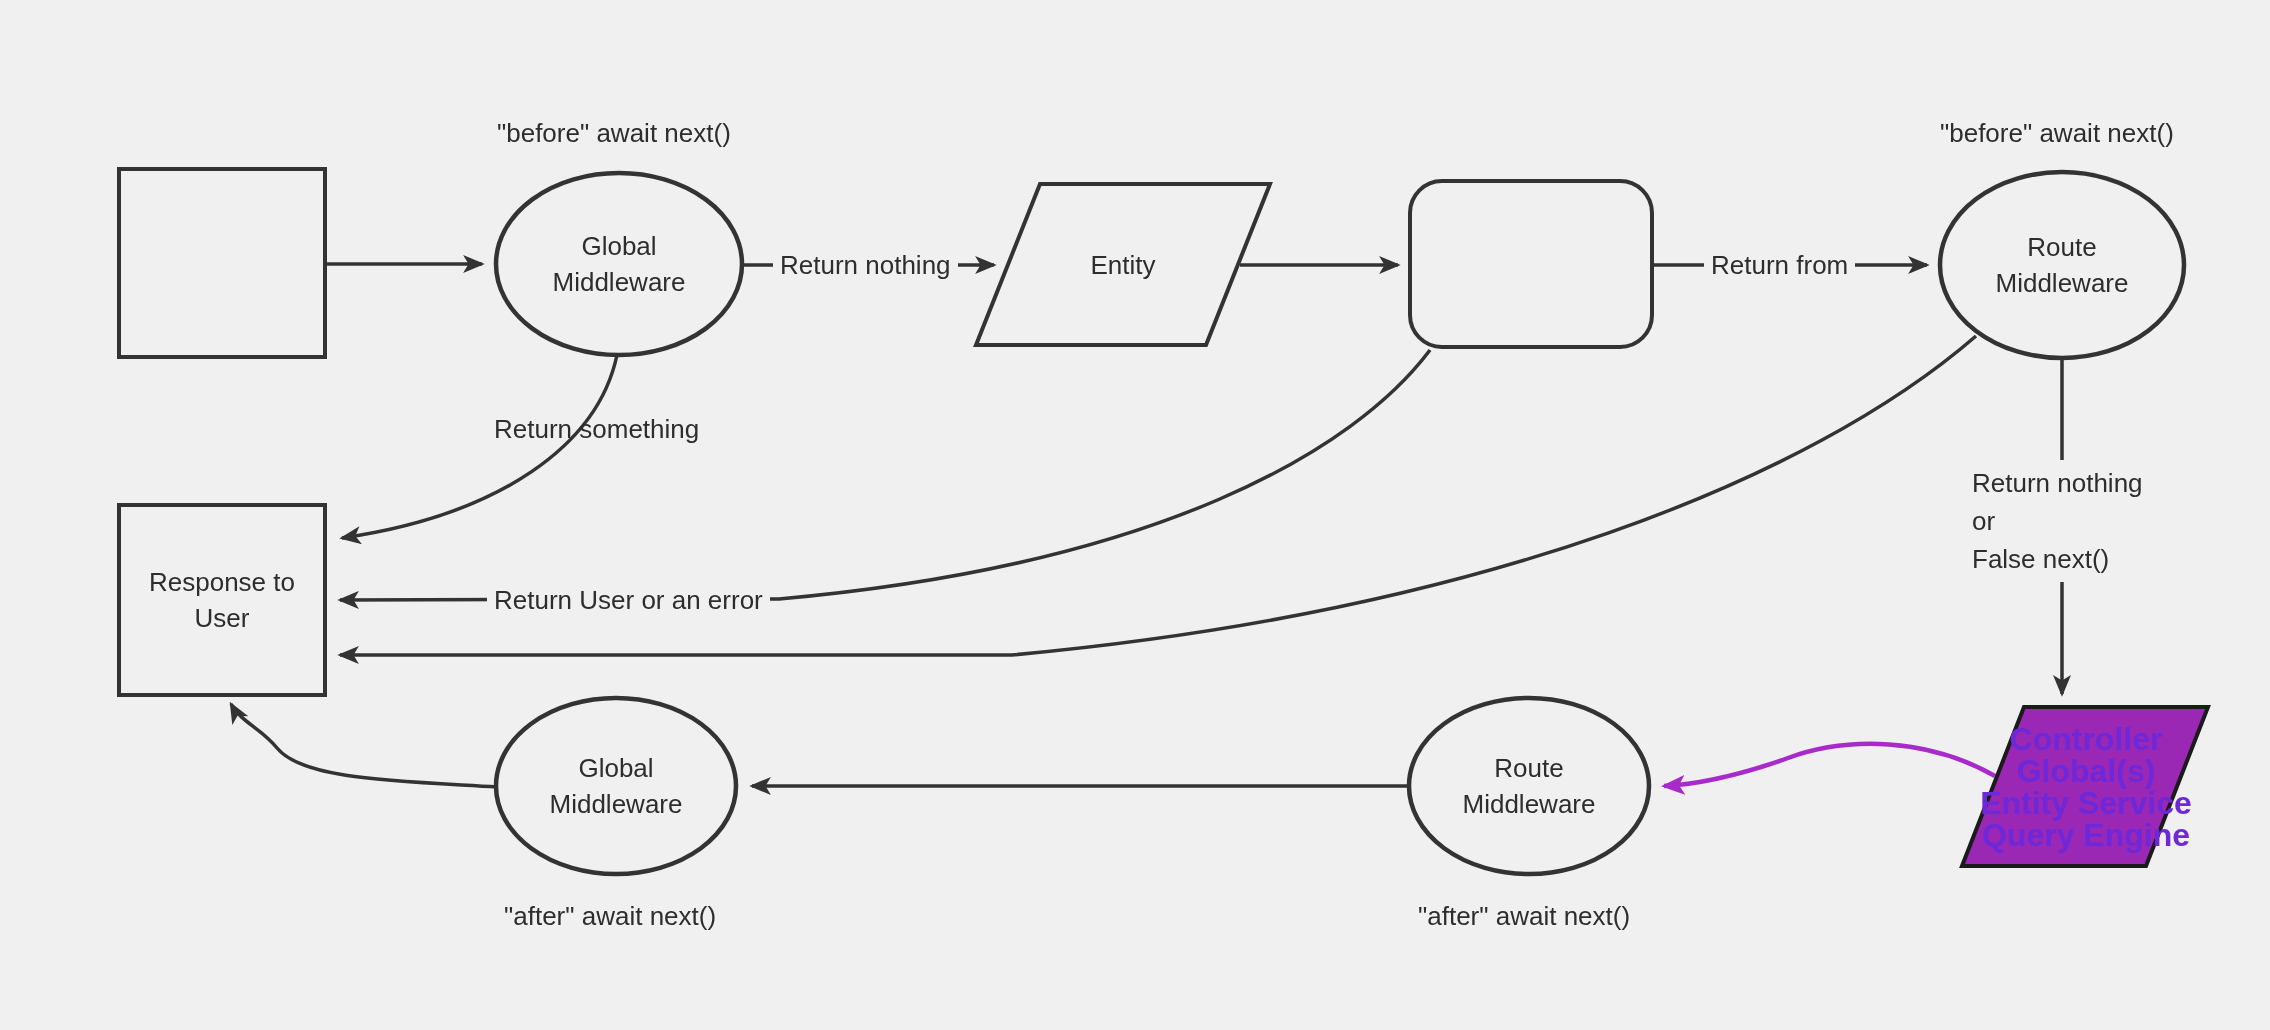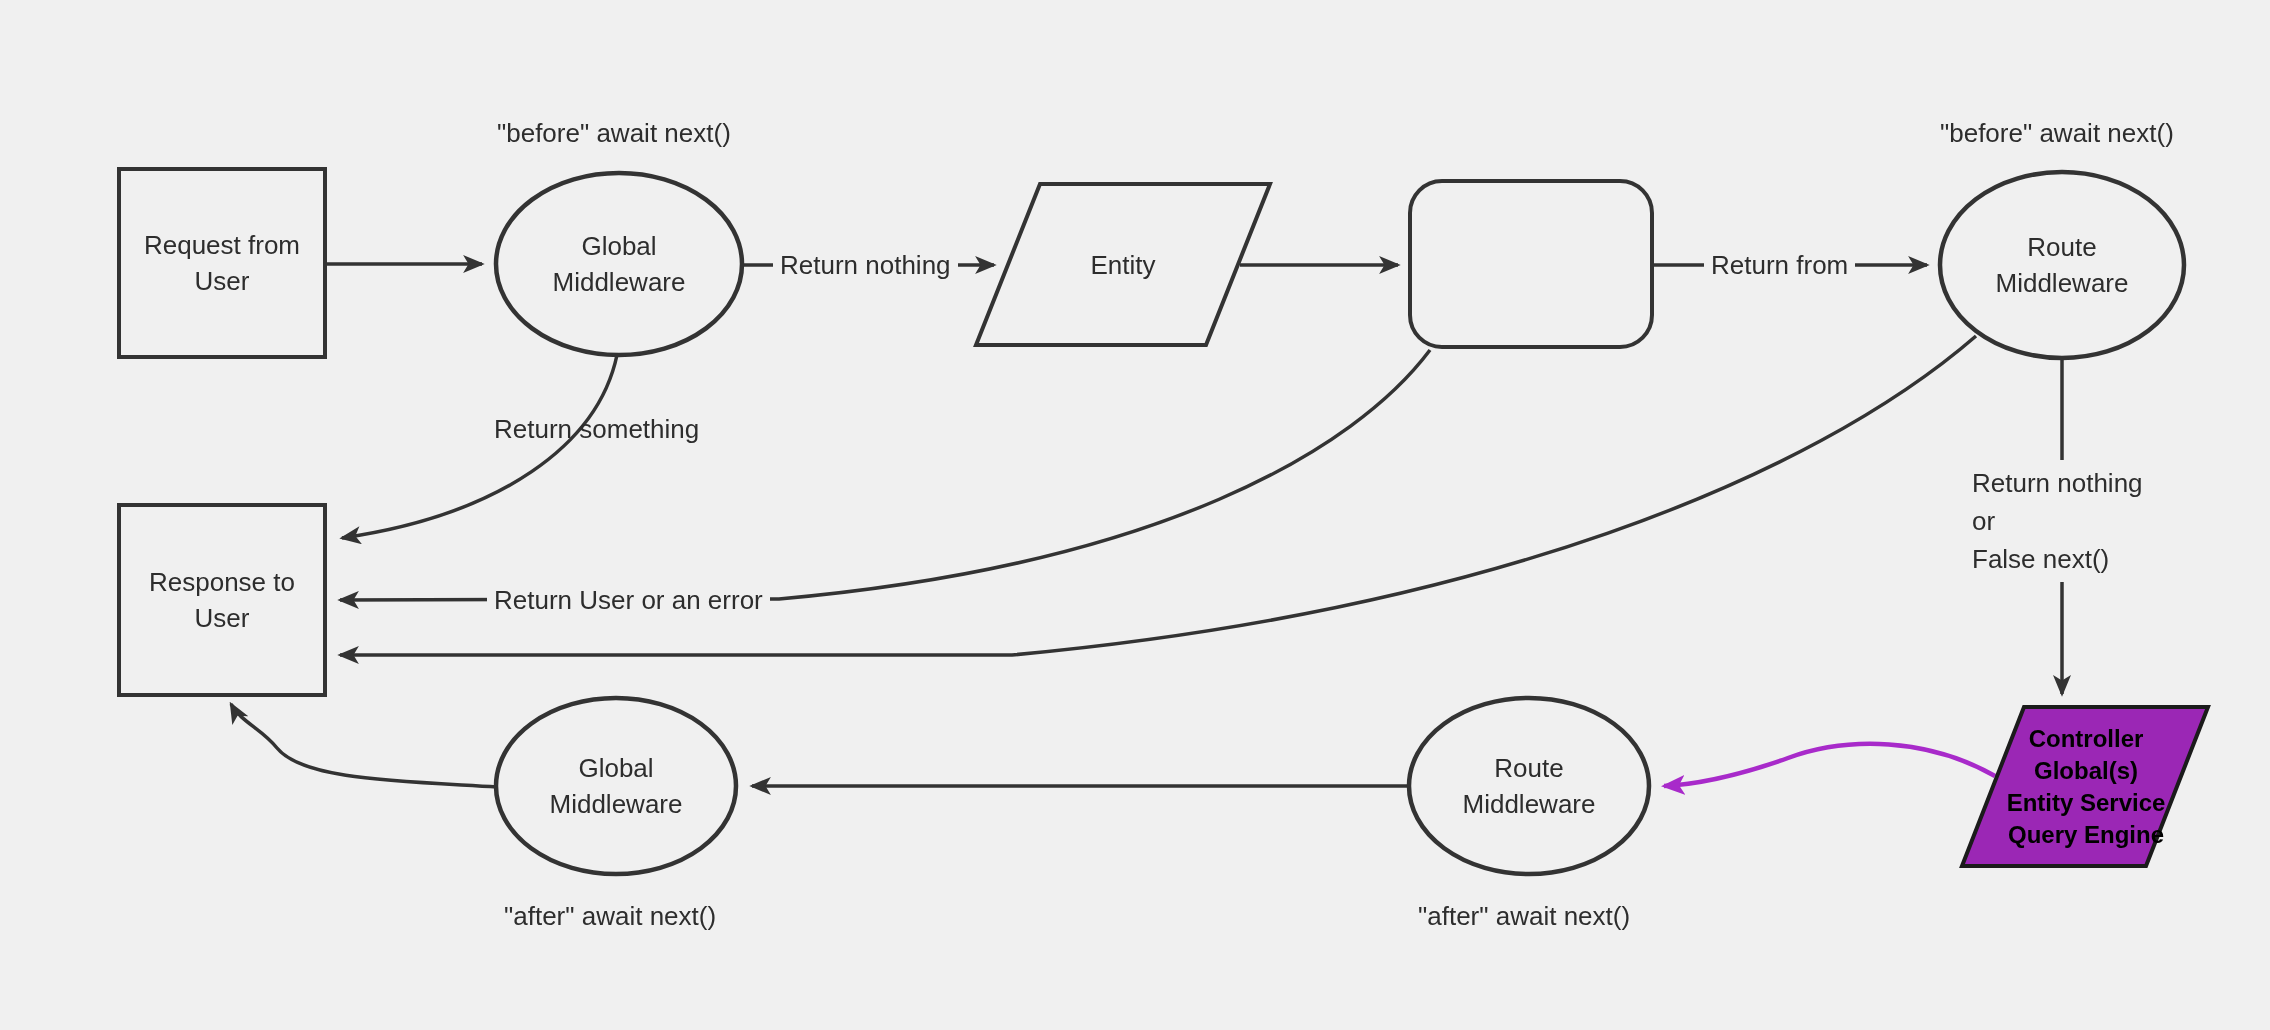--- a/index.html
+++ b/index.html
@@ -49,22 +49,22 @@
     background: #f0f0f0;
     font-size: 26px; line-height: 38px;
     padding: 4px 10px 4px 6px;
     color: #2d2d2d;
   }
 
   .purple-label {
     position: absolute;
     display: flex; flex-direction: column; align-items: center; justify-content: center;
     text-align: center;
-    font-size: 24px; font-weight: bold; line-height: 32px;
-    color: #000000;
+    font-size: 32px; font-weight: bold; line-height: 32px;
+    color: #6d28d9;
     pointer-events: none;
   }
 </style>
 </head>
 <body>
 
 <div class="canvas">
 
   <svg width="2270" height="1030" viewBox="0 0 2270 1030">
     <defs>
@@ -96,23 +96,20 @@
       <polygon points="1040,184 1270,184 1206,345 976,345"></polygon>
       <rect x="1410" y="181" width="242" height="166" rx="32" ry="32"></rect>
       <ellipse cx="2062" cy="265" rx="122" ry="93" stroke-width="4.5"></ellipse>
       <rect x="119" y="505" width="206" height="190"></rect>
       <ellipse cx="616" cy="786" rx="120" ry="88" stroke-width="4.5"></ellipse>
       <ellipse cx="1529" cy="786" rx="120" ry="88" stroke-width="4.5"></ellipse>
       <polygon points="2024,707 2208,707 2146,866 1962,866" fill="#9b27b5" stroke="#1b1b1b"></polygon>
     </g>
   </svg>
 
-  <div class="node-label" style="left:119px;top:169px;width:206px;height:188px">
-    <span class="wrap" style="width:175px">Request from User</span>
-  </div>
 
   <div class="node-label" style="left:499px;top:174px;width:240px;height:180px">
     <span class="wrap" style="width:160px">Global Middleware</span>
   </div>
 
   <div class="node-label" style="left:976px;top:184px;width:294px;height:161px">
     <span class="wrap">Entity</span>
   </div>
 
 

